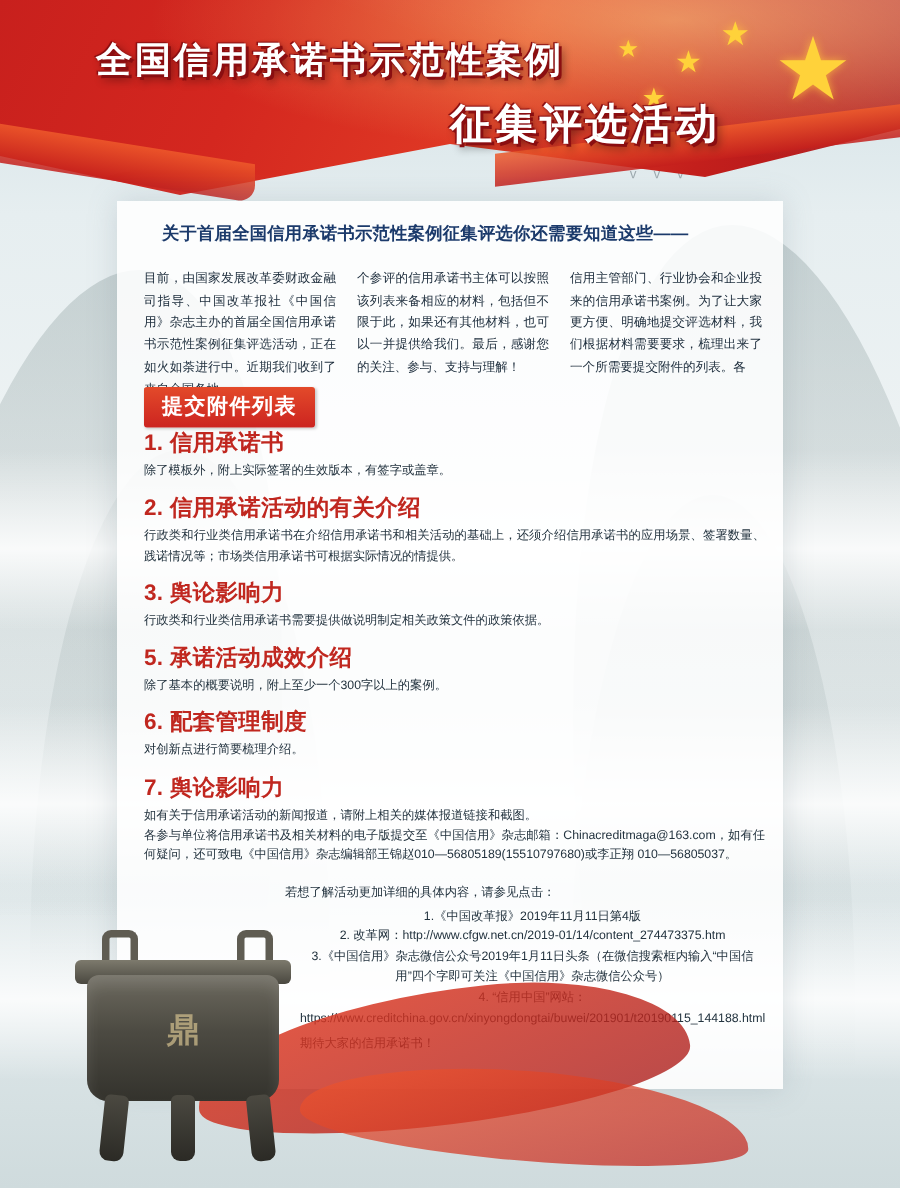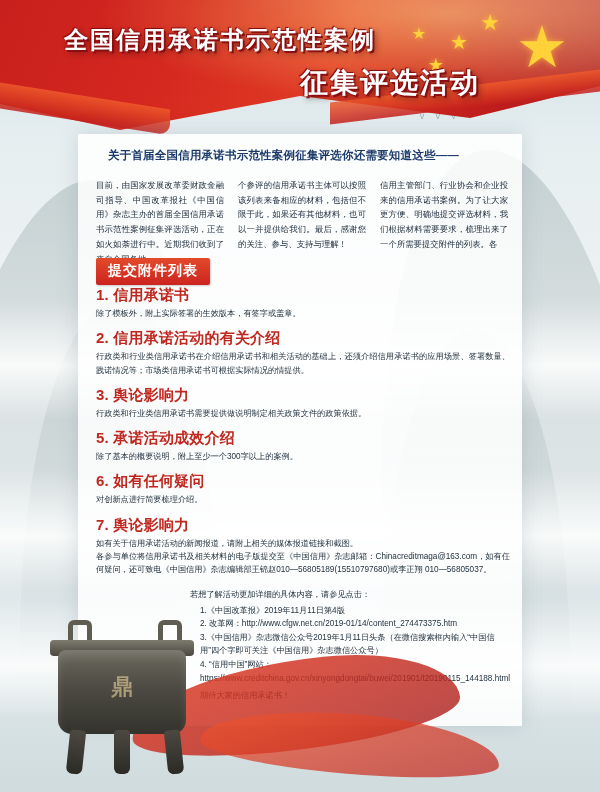--- a/index.html
+++ b/index.html
@@ -190,21 +190,21 @@
   .footer {
     position: absolute;
     left: 190px;
     top: 588px;
     width: 320px;
     font-size: 8.2px;
     line-height: 1.66;
     color: #23333f;
   }
   .footer .f-lead { margin-bottom: 2px; }
-  .footer .f-line { padding-left: 10px; }
+  .footer .f-line { padding-left: 10px; text-align: center; }
   .footer .f-end { margin-top: 4px; padding-left: 10px; }
 
   
   .ding {
     position: absolute;
     left: 30px;
     bottom: 4px;
     width: 190px;
     height: 190px;
   }
@@ -361,21 +361,21 @@
         <span>5.</span>
         <span>承诺活动成效介绍</span>
       </div>
       <div class="item-body">
           <div>除了基本的概要说明，附上至少一个300字以上的案例。</div>
         </div>
     </div>
     <div class="item">
       <div class="item-head">
         <span>6.</span>
-        <span>如有任何疑问</span>
+        <span>配套管理制度</span>
       </div>
       <div class="item-body">
           <div>对创新点进行简要梳理介绍。</div>
         </div>
     </div>
     <div class="item">
       <div class="item-head">
         <span>7.</span>
         <span>舆论影响力</span>
       </div>

